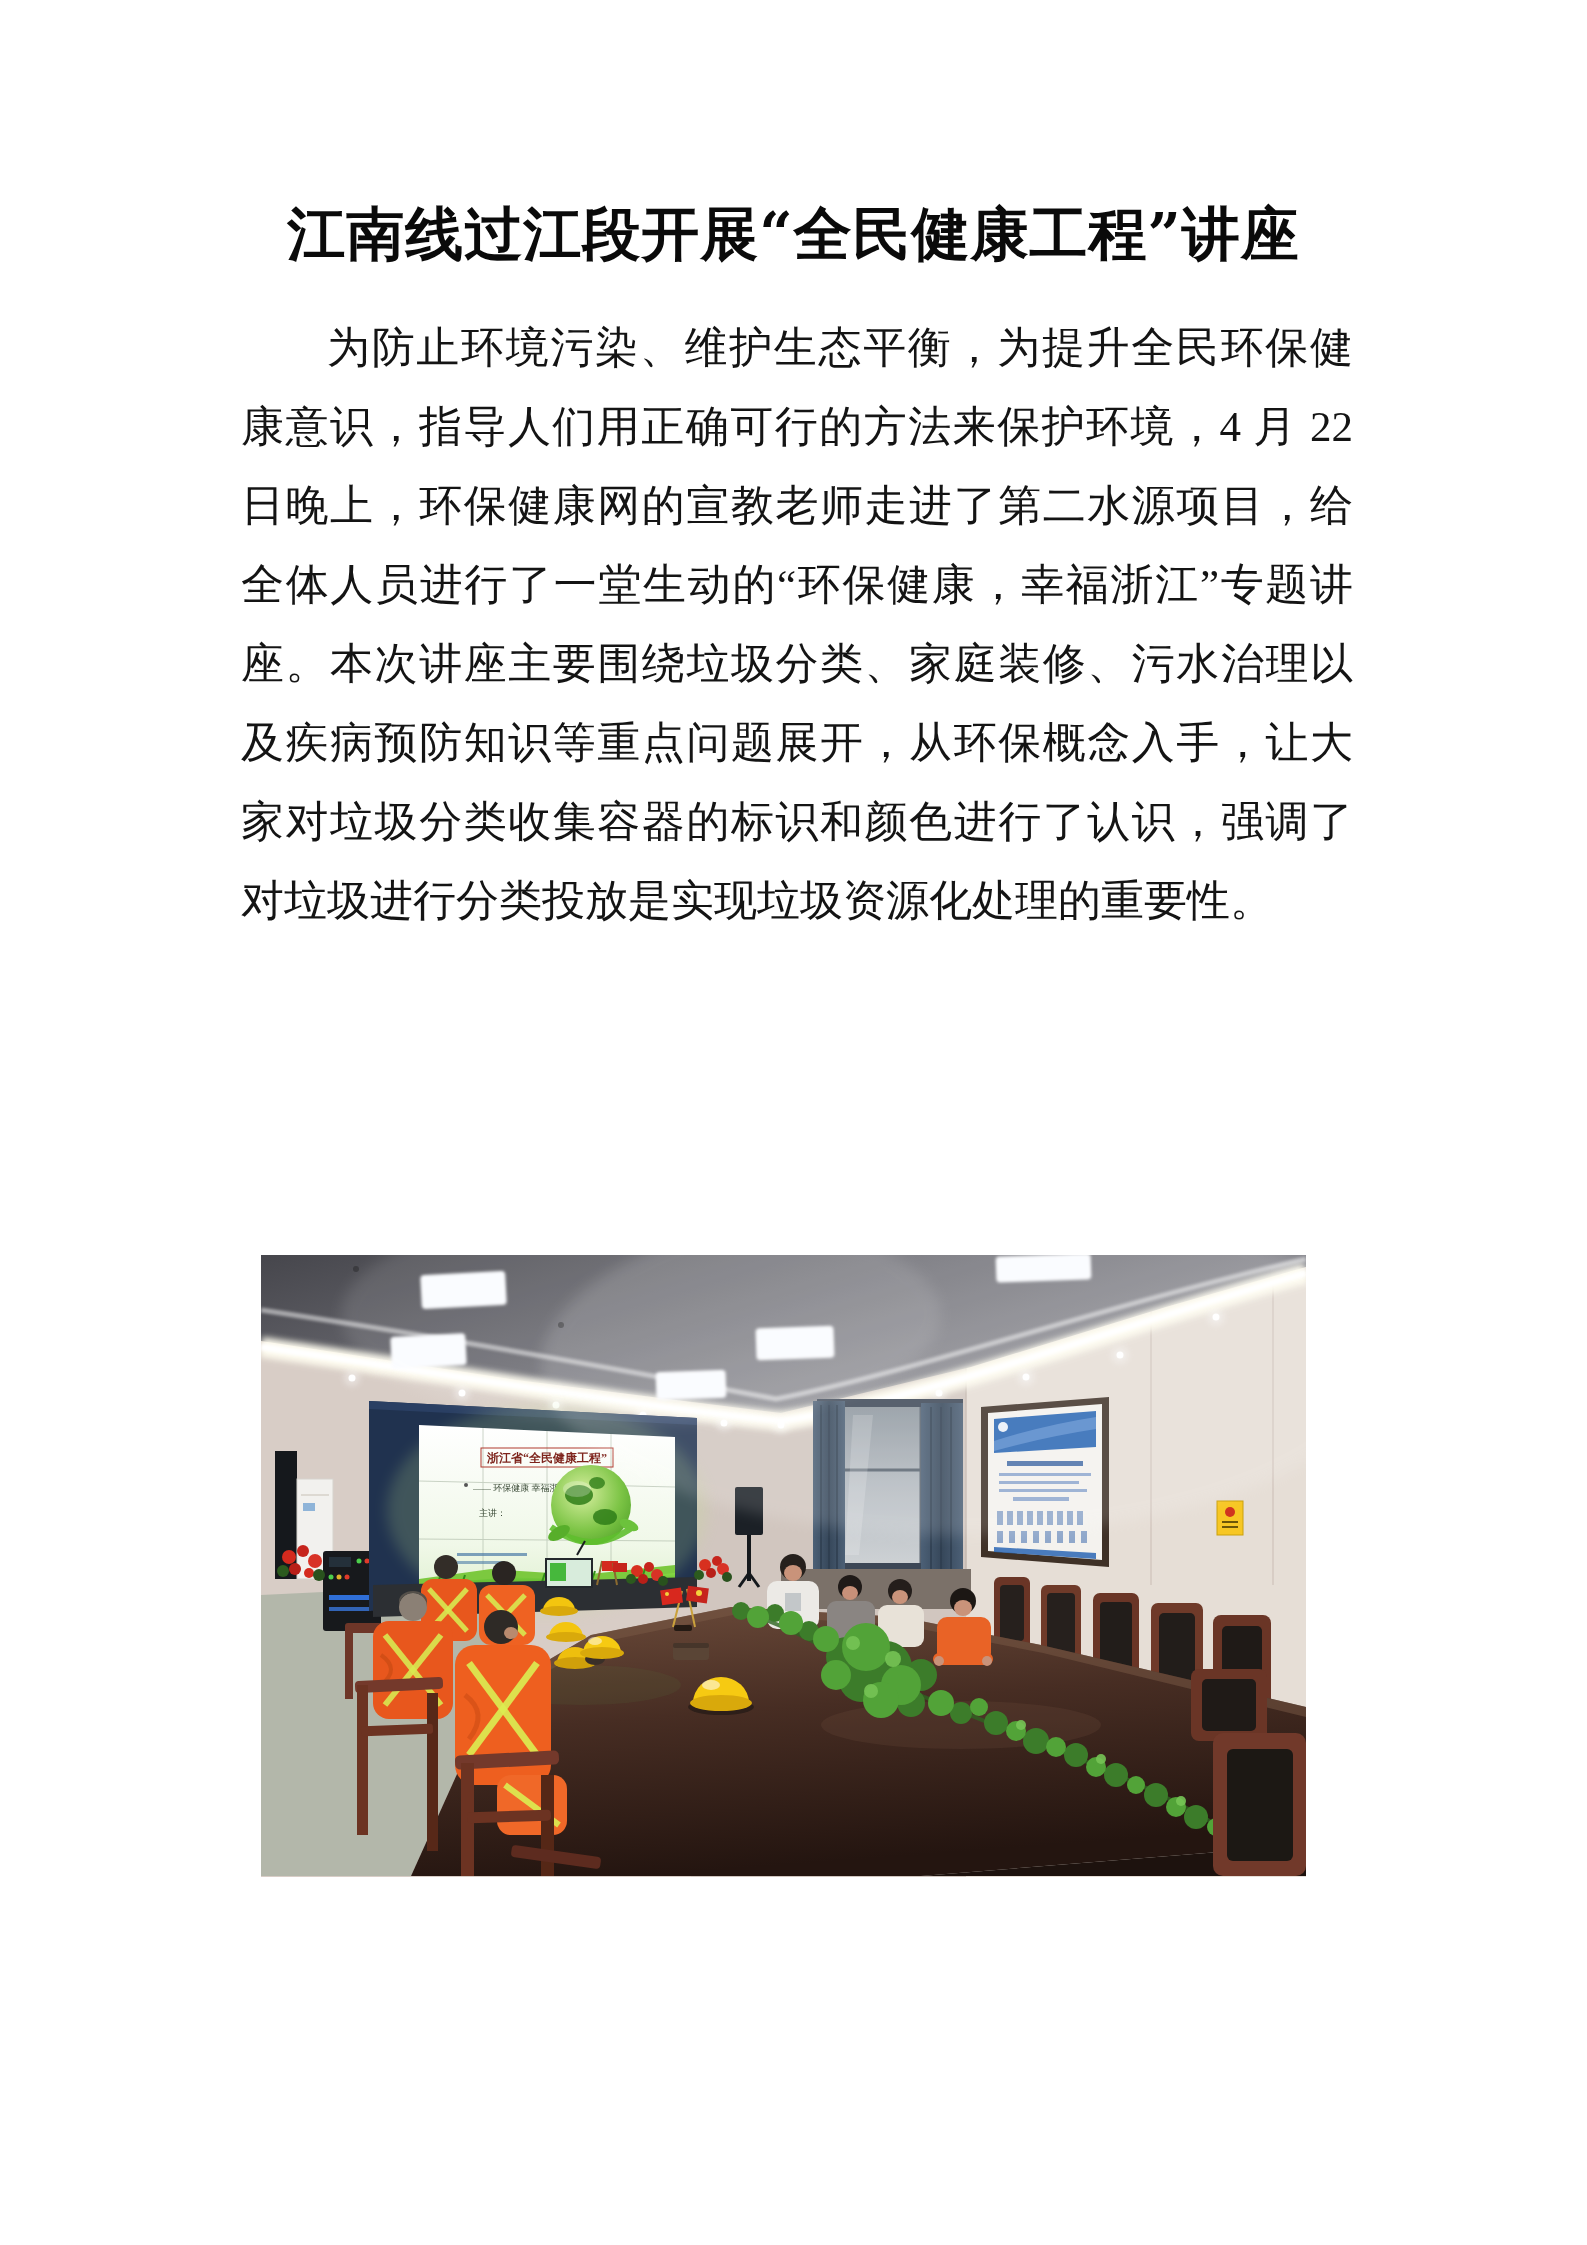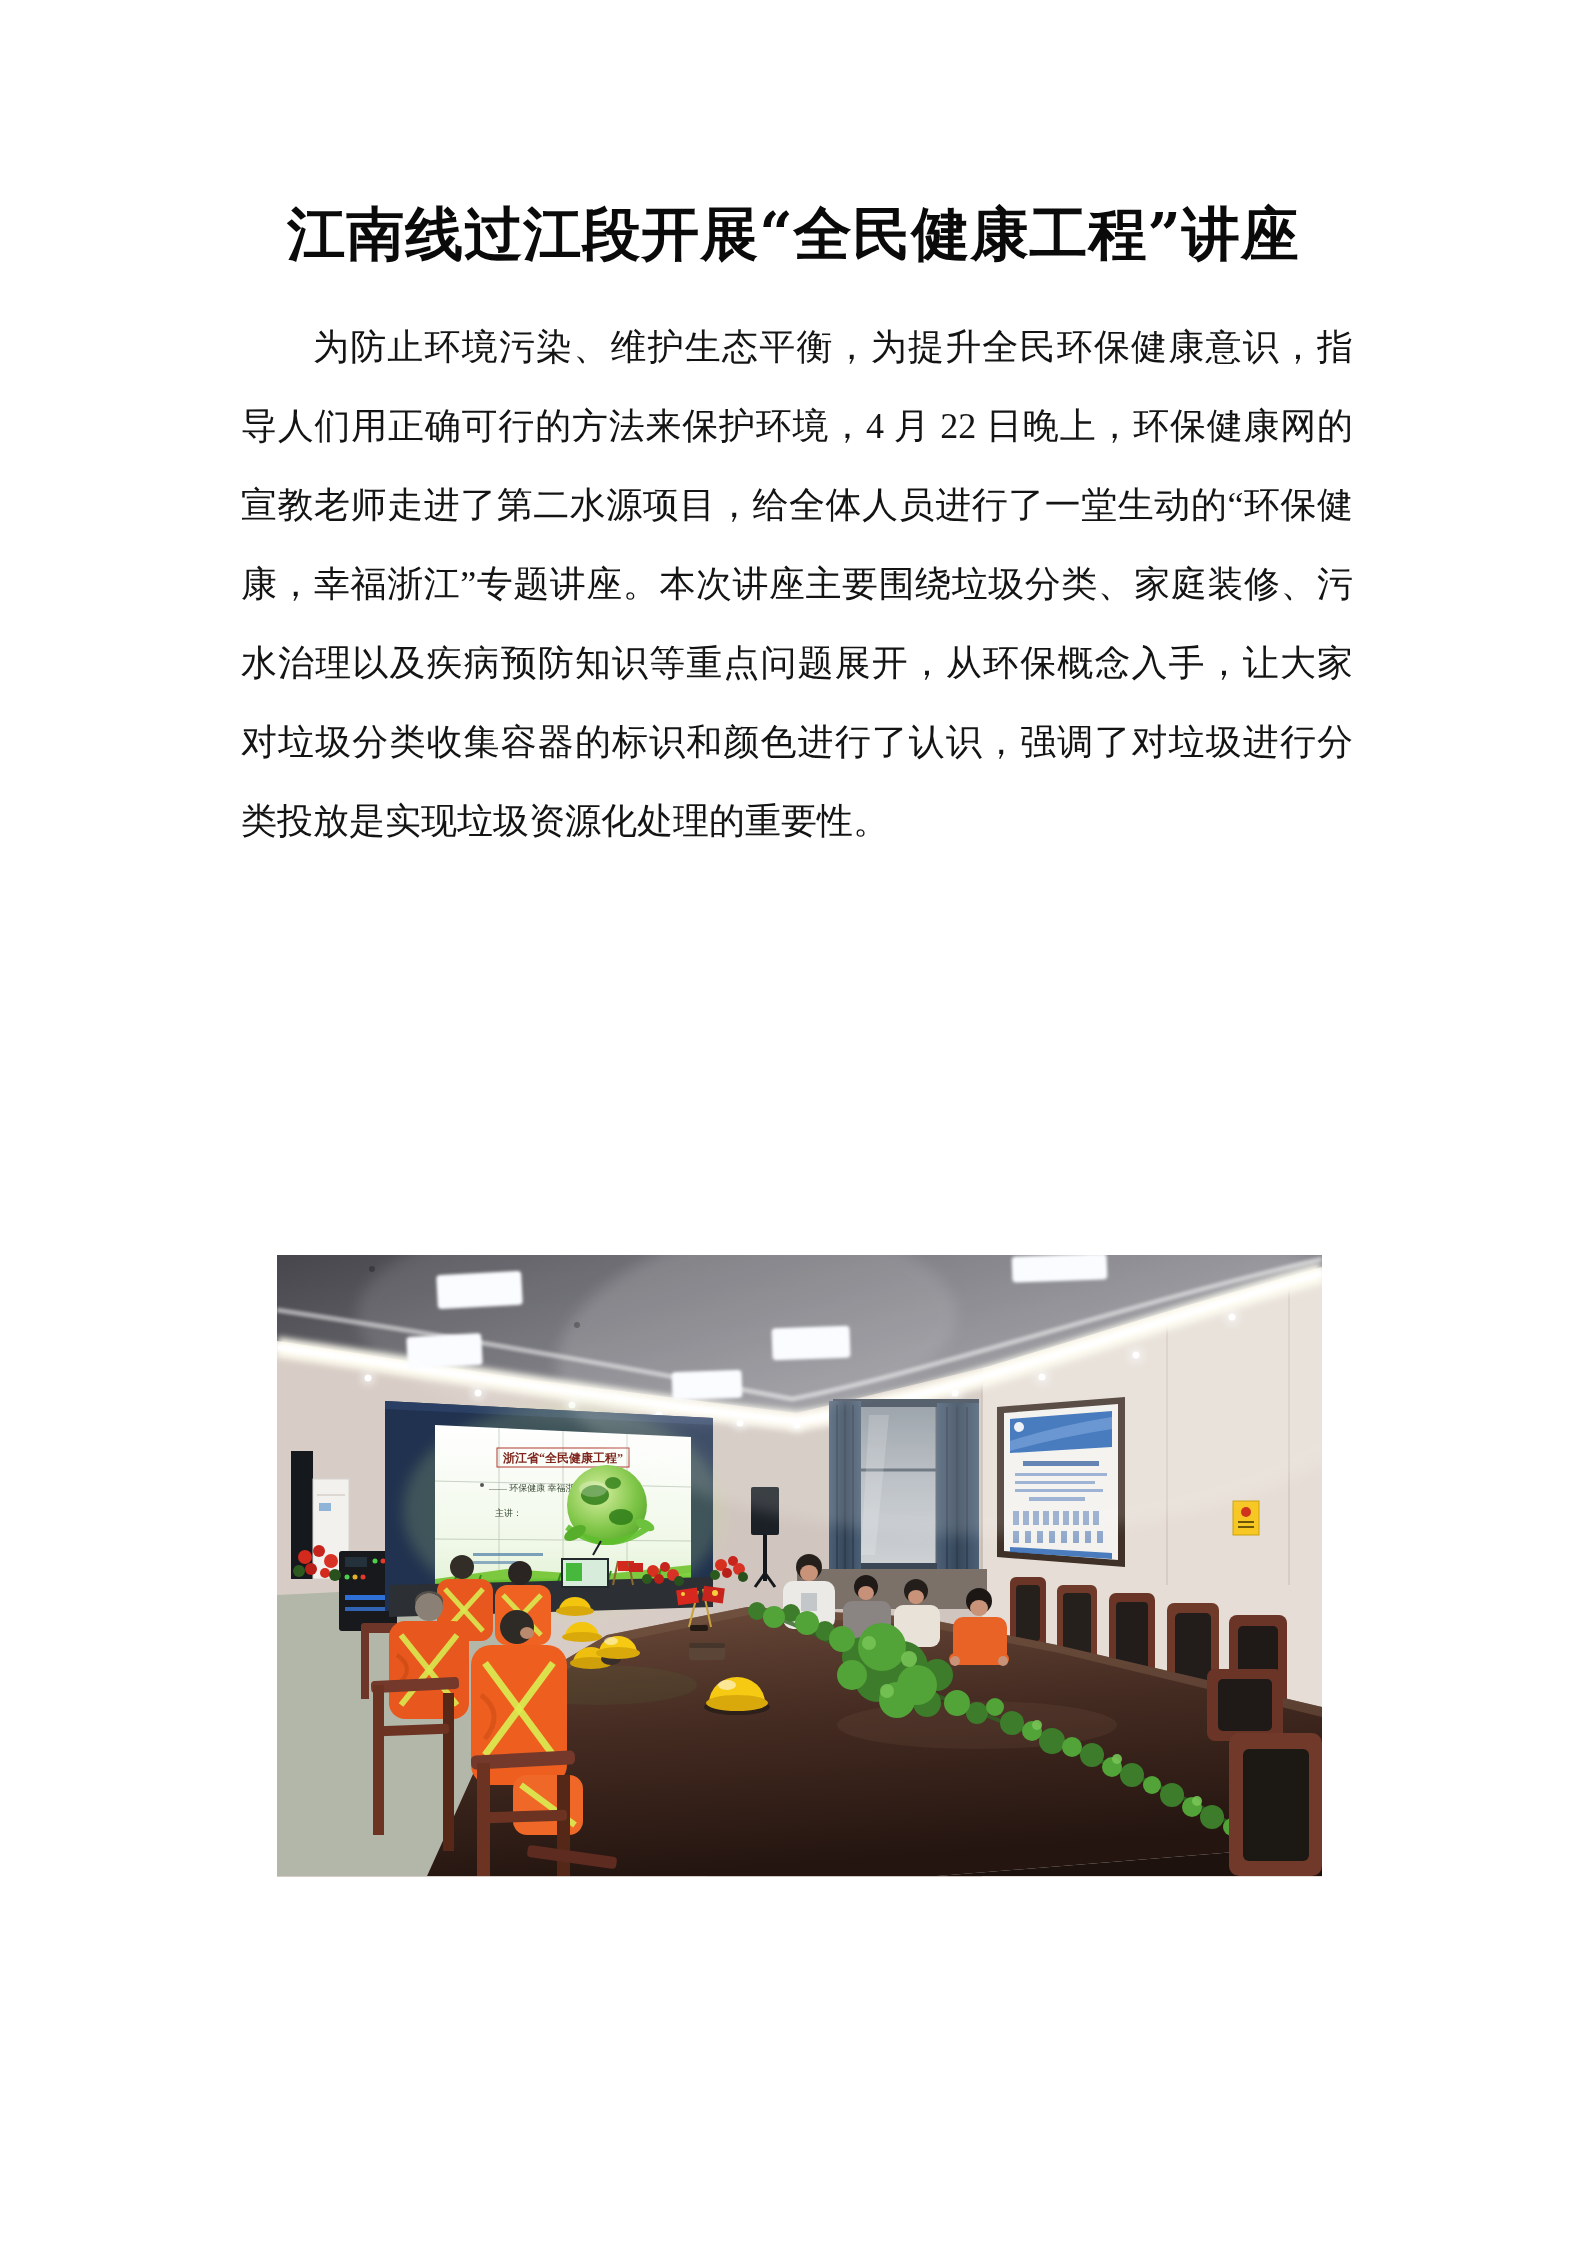--- a/index.html
+++ b/index.html
@@ -7,26 +7,26 @@
     position:relative;width:1587px;height:2245px;background:#ffffff;overflow:hidden;
     font-family:"Liberation Serif","DejaVu Serif",serif;color:#000;
   }
   .doc-title{
     position:absolute;top:196px;left:0;width:100%;margin:0;
     text-align:center;font-size:58px;font-weight:700;letter-spacing:1px;
     font-family:"DejaVu Serif","Liberation Serif",serif;color:#0a0a0a;
   }
   .doc-body{
     position:absolute;top:308px;left:241px;width:1112px;
-    font-size:36px;line-height:79px;color:#141414;
+    font-size:43px;line-height:79px;color:#141414;
     text-align:justify;text-justify:inter-character;
   }
   .doc-body p{margin:0;text-indent:2em;}
   .photo-figure{
-    position:absolute;top:1255px;left:277px;width:1045px;height:622px;margin:0;
+    position:absolute;top:1255px;left:261px;width:1045px;height:622px;margin:0;
     background:#4d7c0f;
   }
   .photo-figure svg{display:block;}
 </style>
 </head>
 <body>
 
 <div class="page">
 
   <h1 class="doc-title">江南线过江段开展“全民健康工程”讲座</h1>

